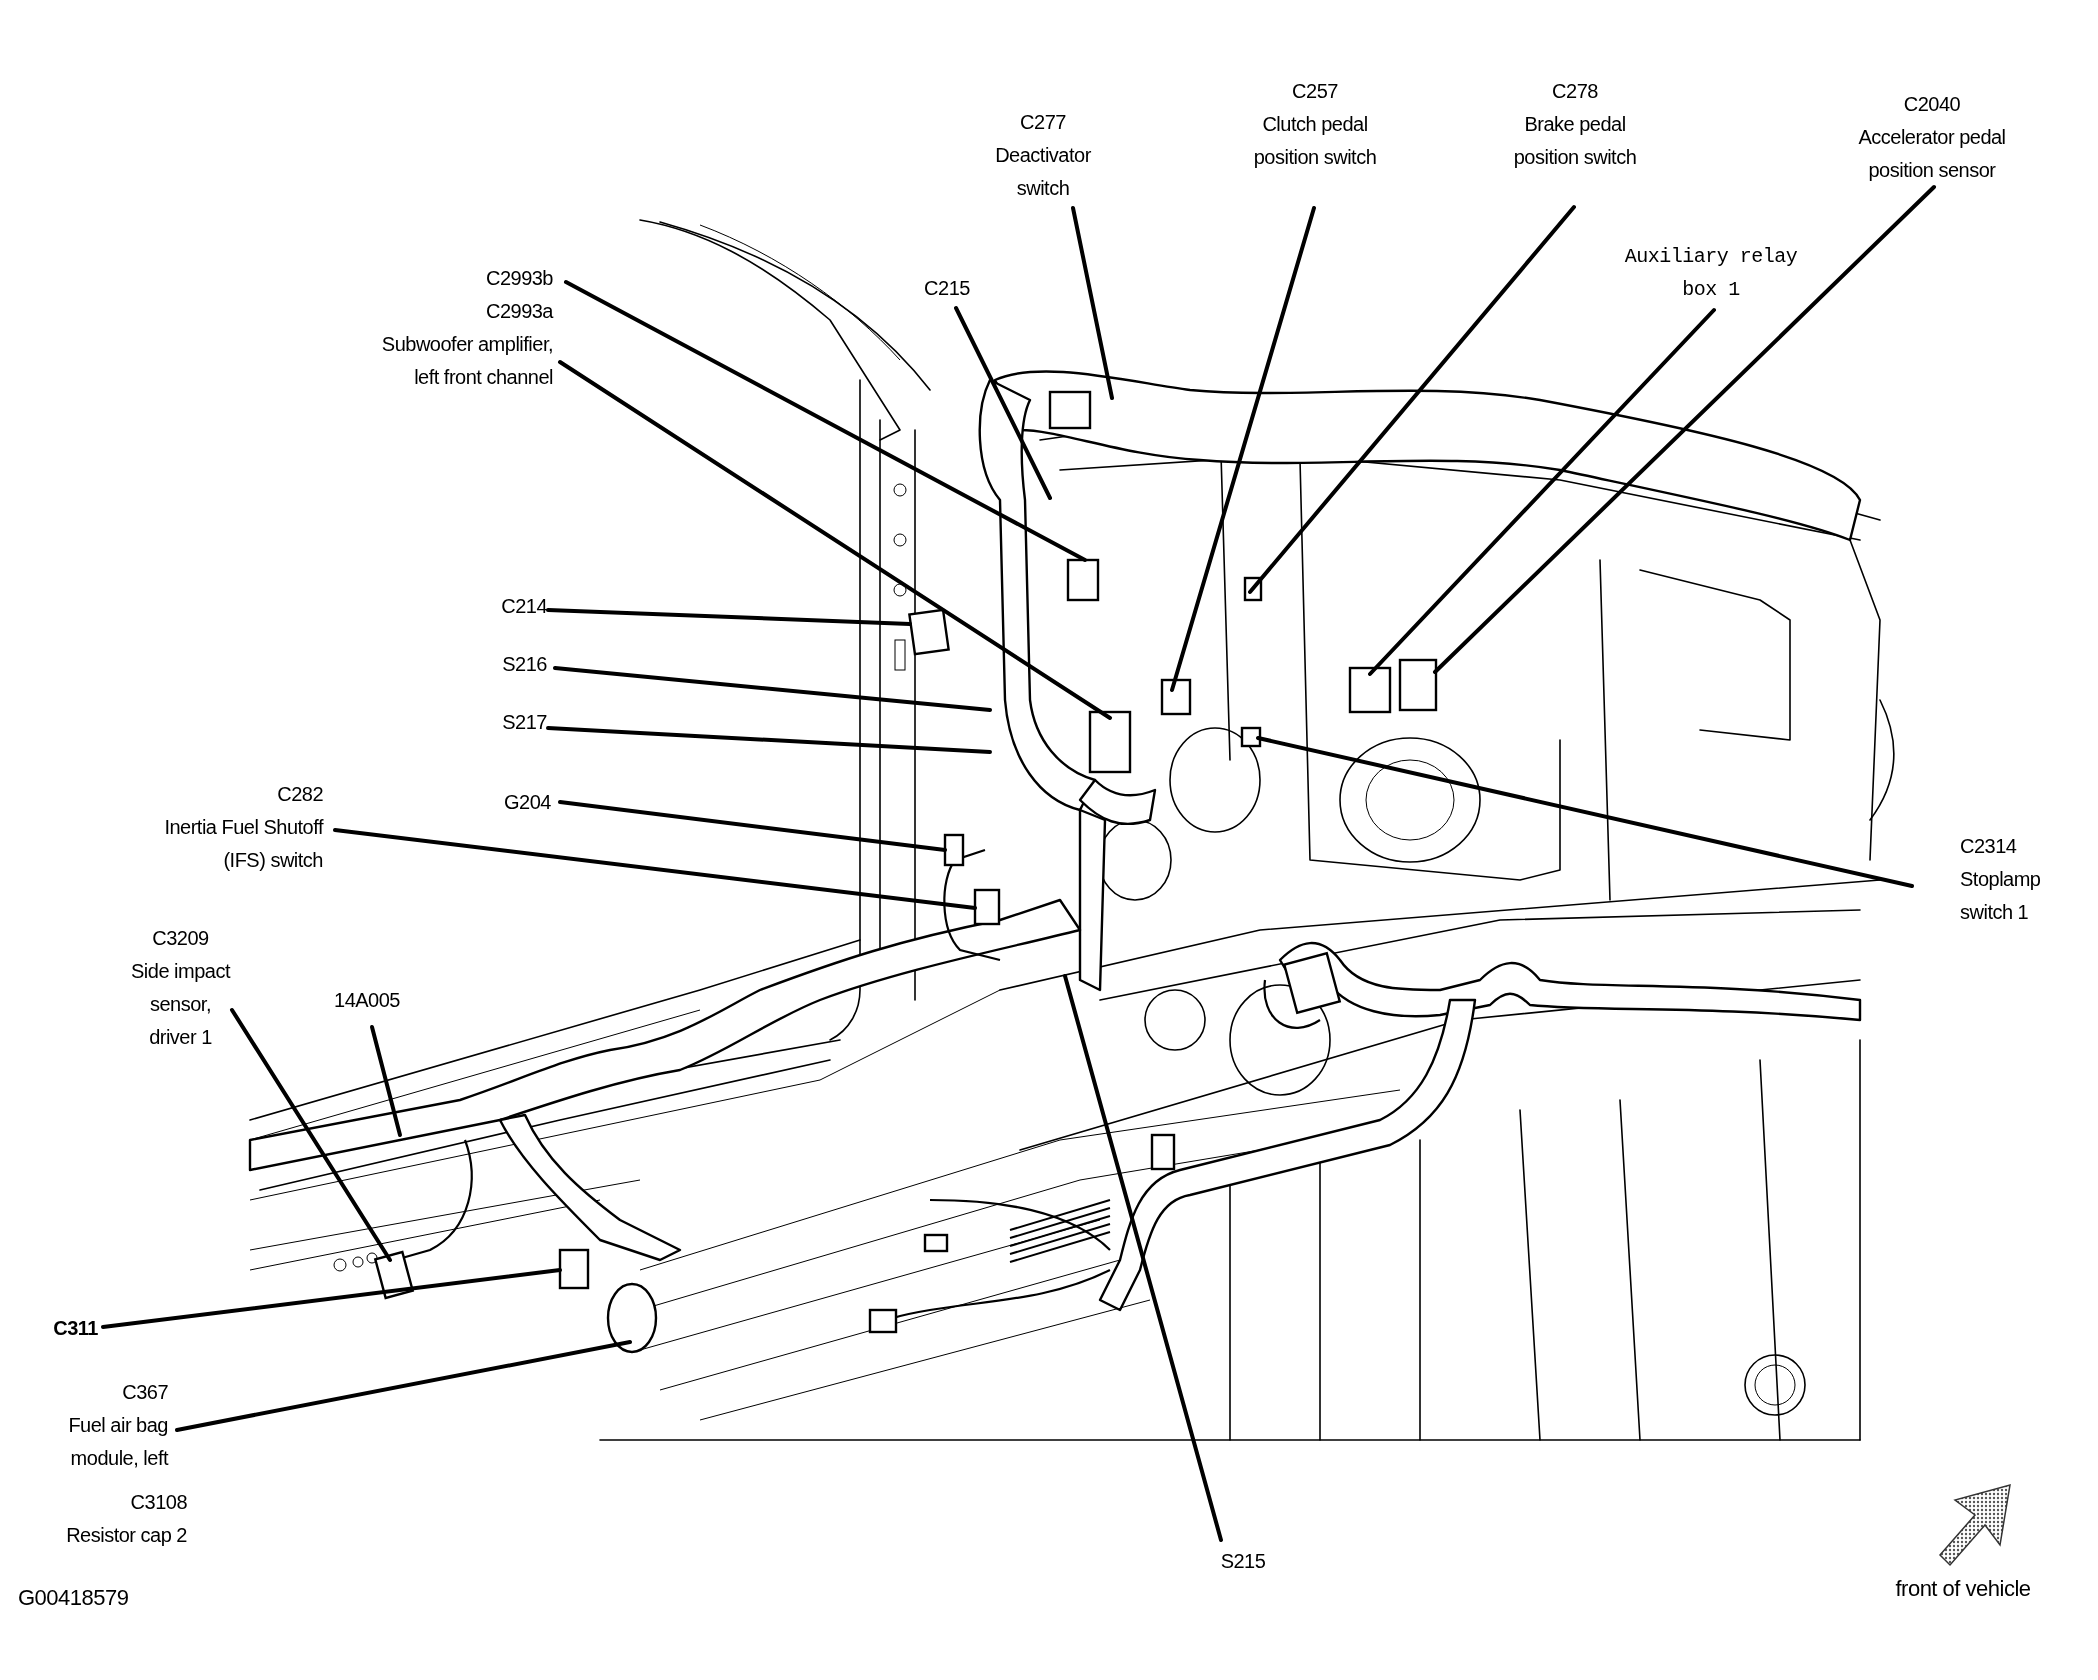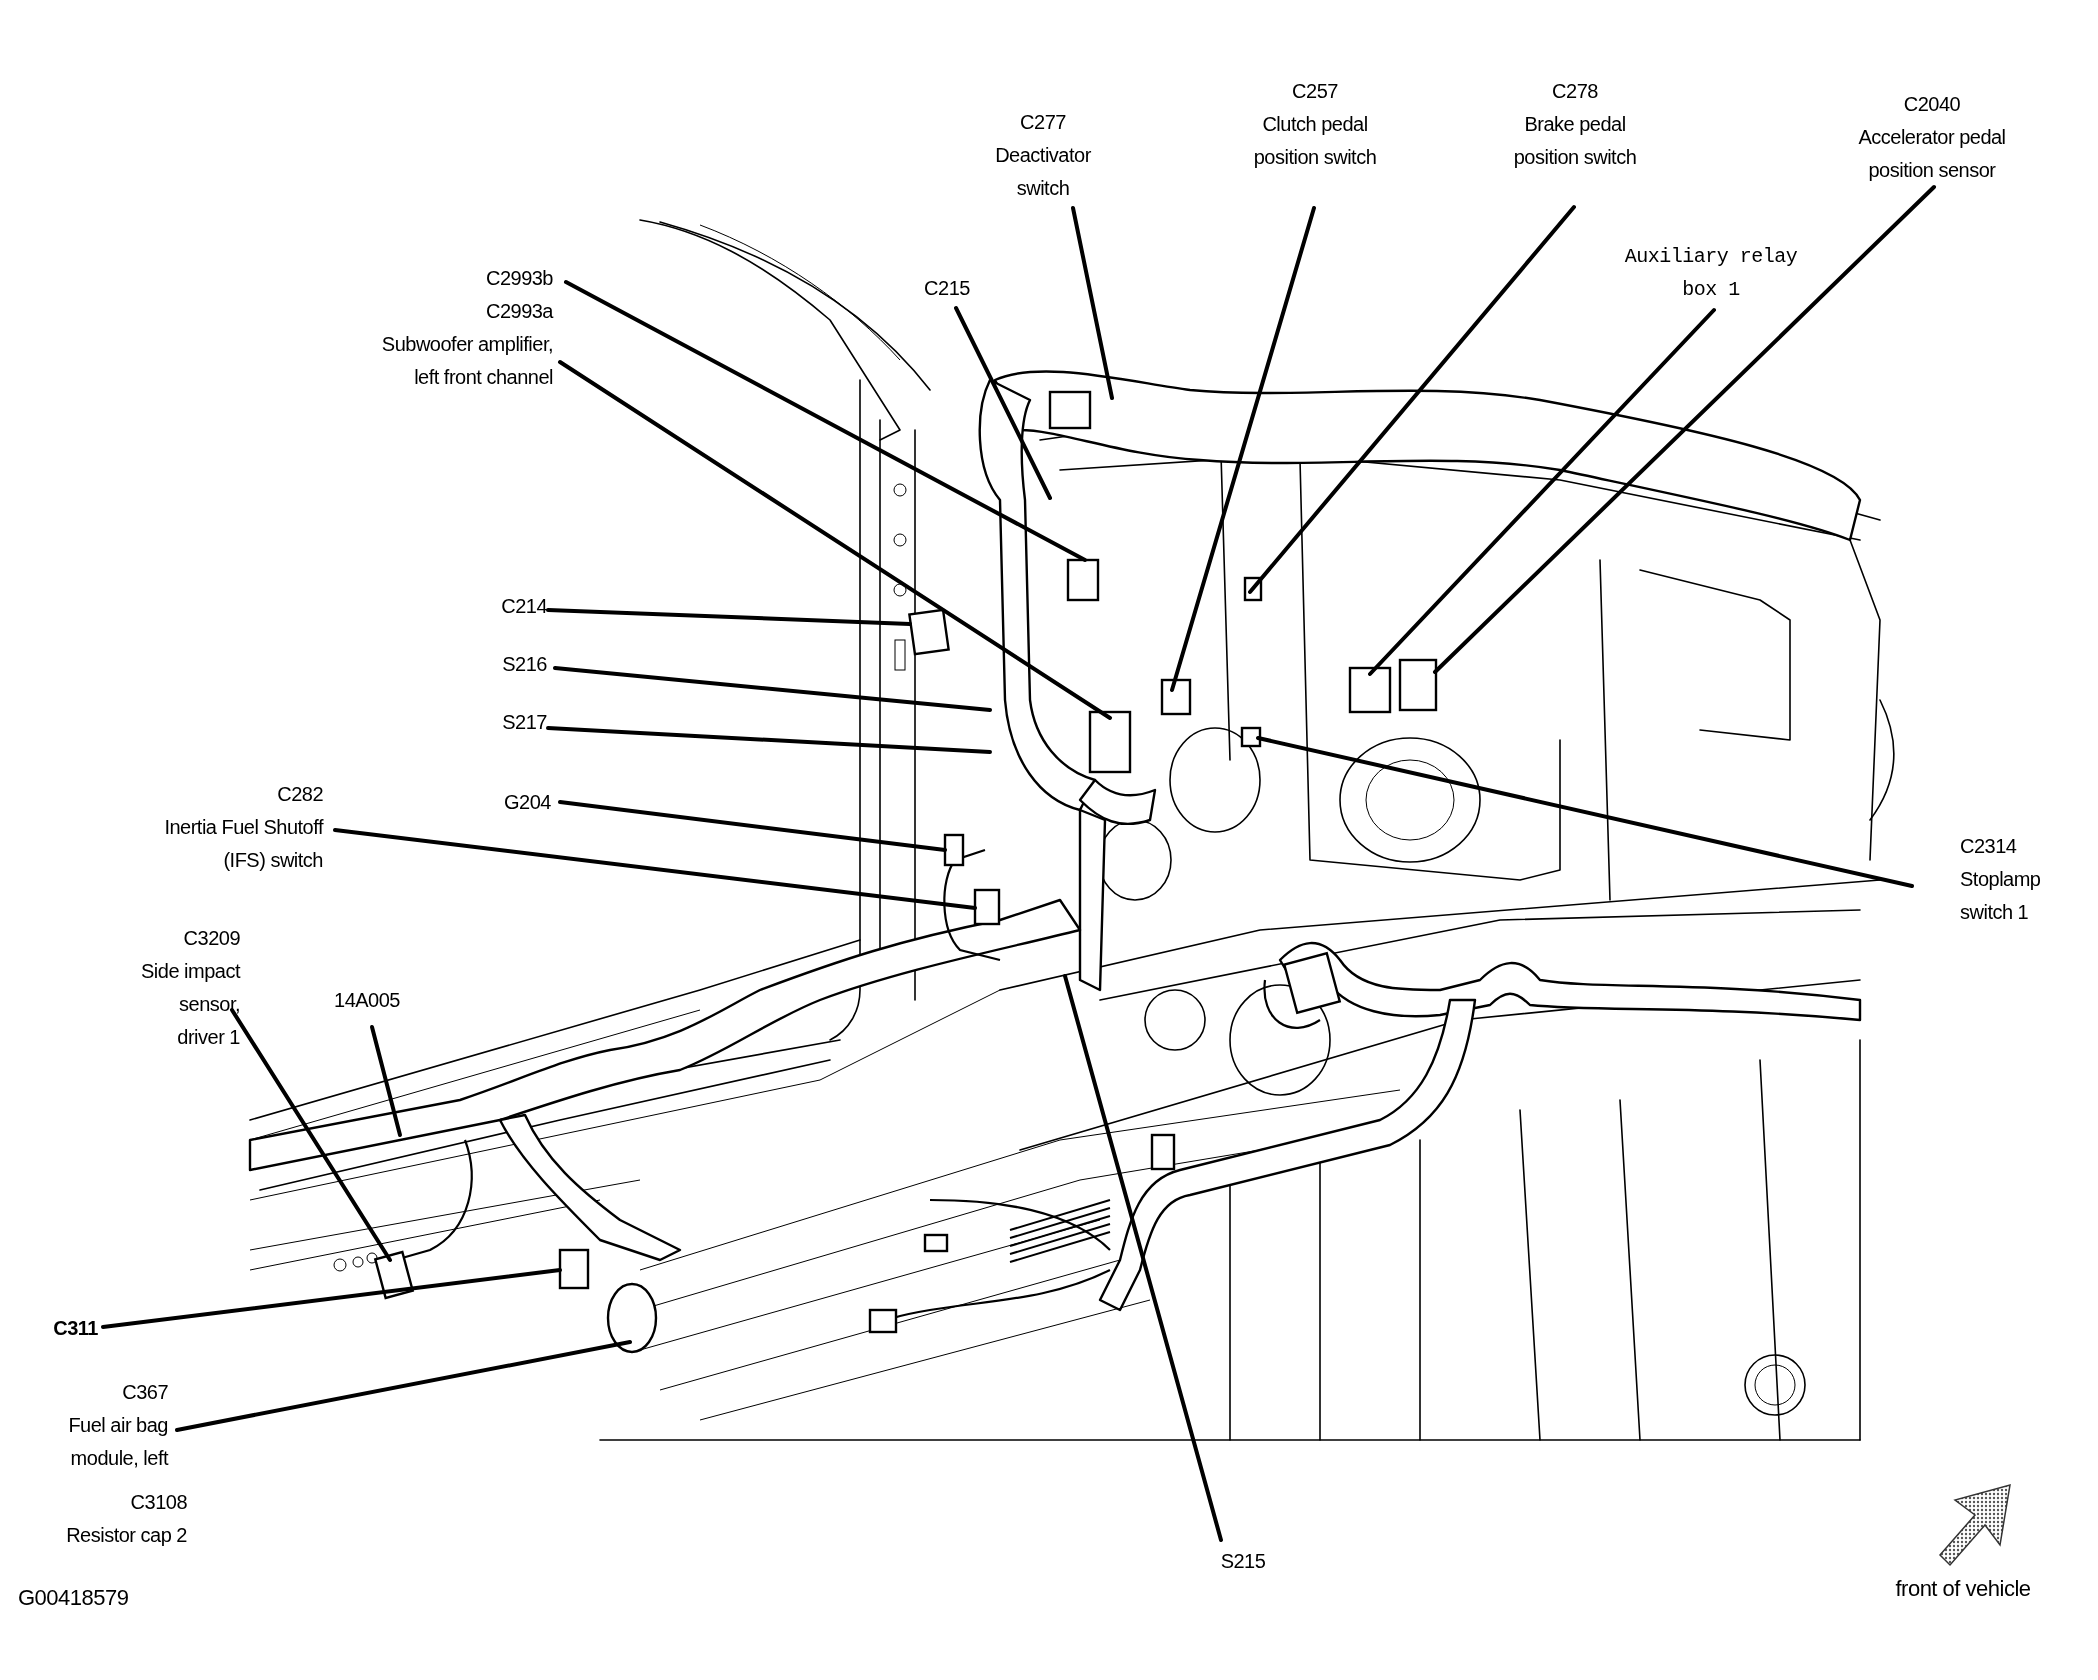--- a/index.html
+++ b/index.html
@@ -211,21 +211,21 @@
   <span>S217</span>
 </div>
 <div class="lbl r" style="left:551px; top:786px;text-align:right;">
   <span>G204</span>
 </div>
 <div class="lbl r" style="left:323px; top:778px;">
   <span>C282</span>
   <span>Inertia Fuel Shutoff</span>
   <span>(IFS) switch</span>
 </div>
-<div class="lbl r" style="left:240px; top:922px;">
+<div class="lbl r" style="left:230px; top:922px;text-align:center;">
   <span>C3209</span>
   <span>Side impact</span>
   <span>sensor,</span>
   <span>driver 1</span>
 </div>
 <div class="lbl c" style="left:367px; top:984px;">
   <span>14A005</span>
 </div>
 <div class="lbl r" style="left:98px; top:1312px;font-weight:bold;">
   <span>C311</span>

